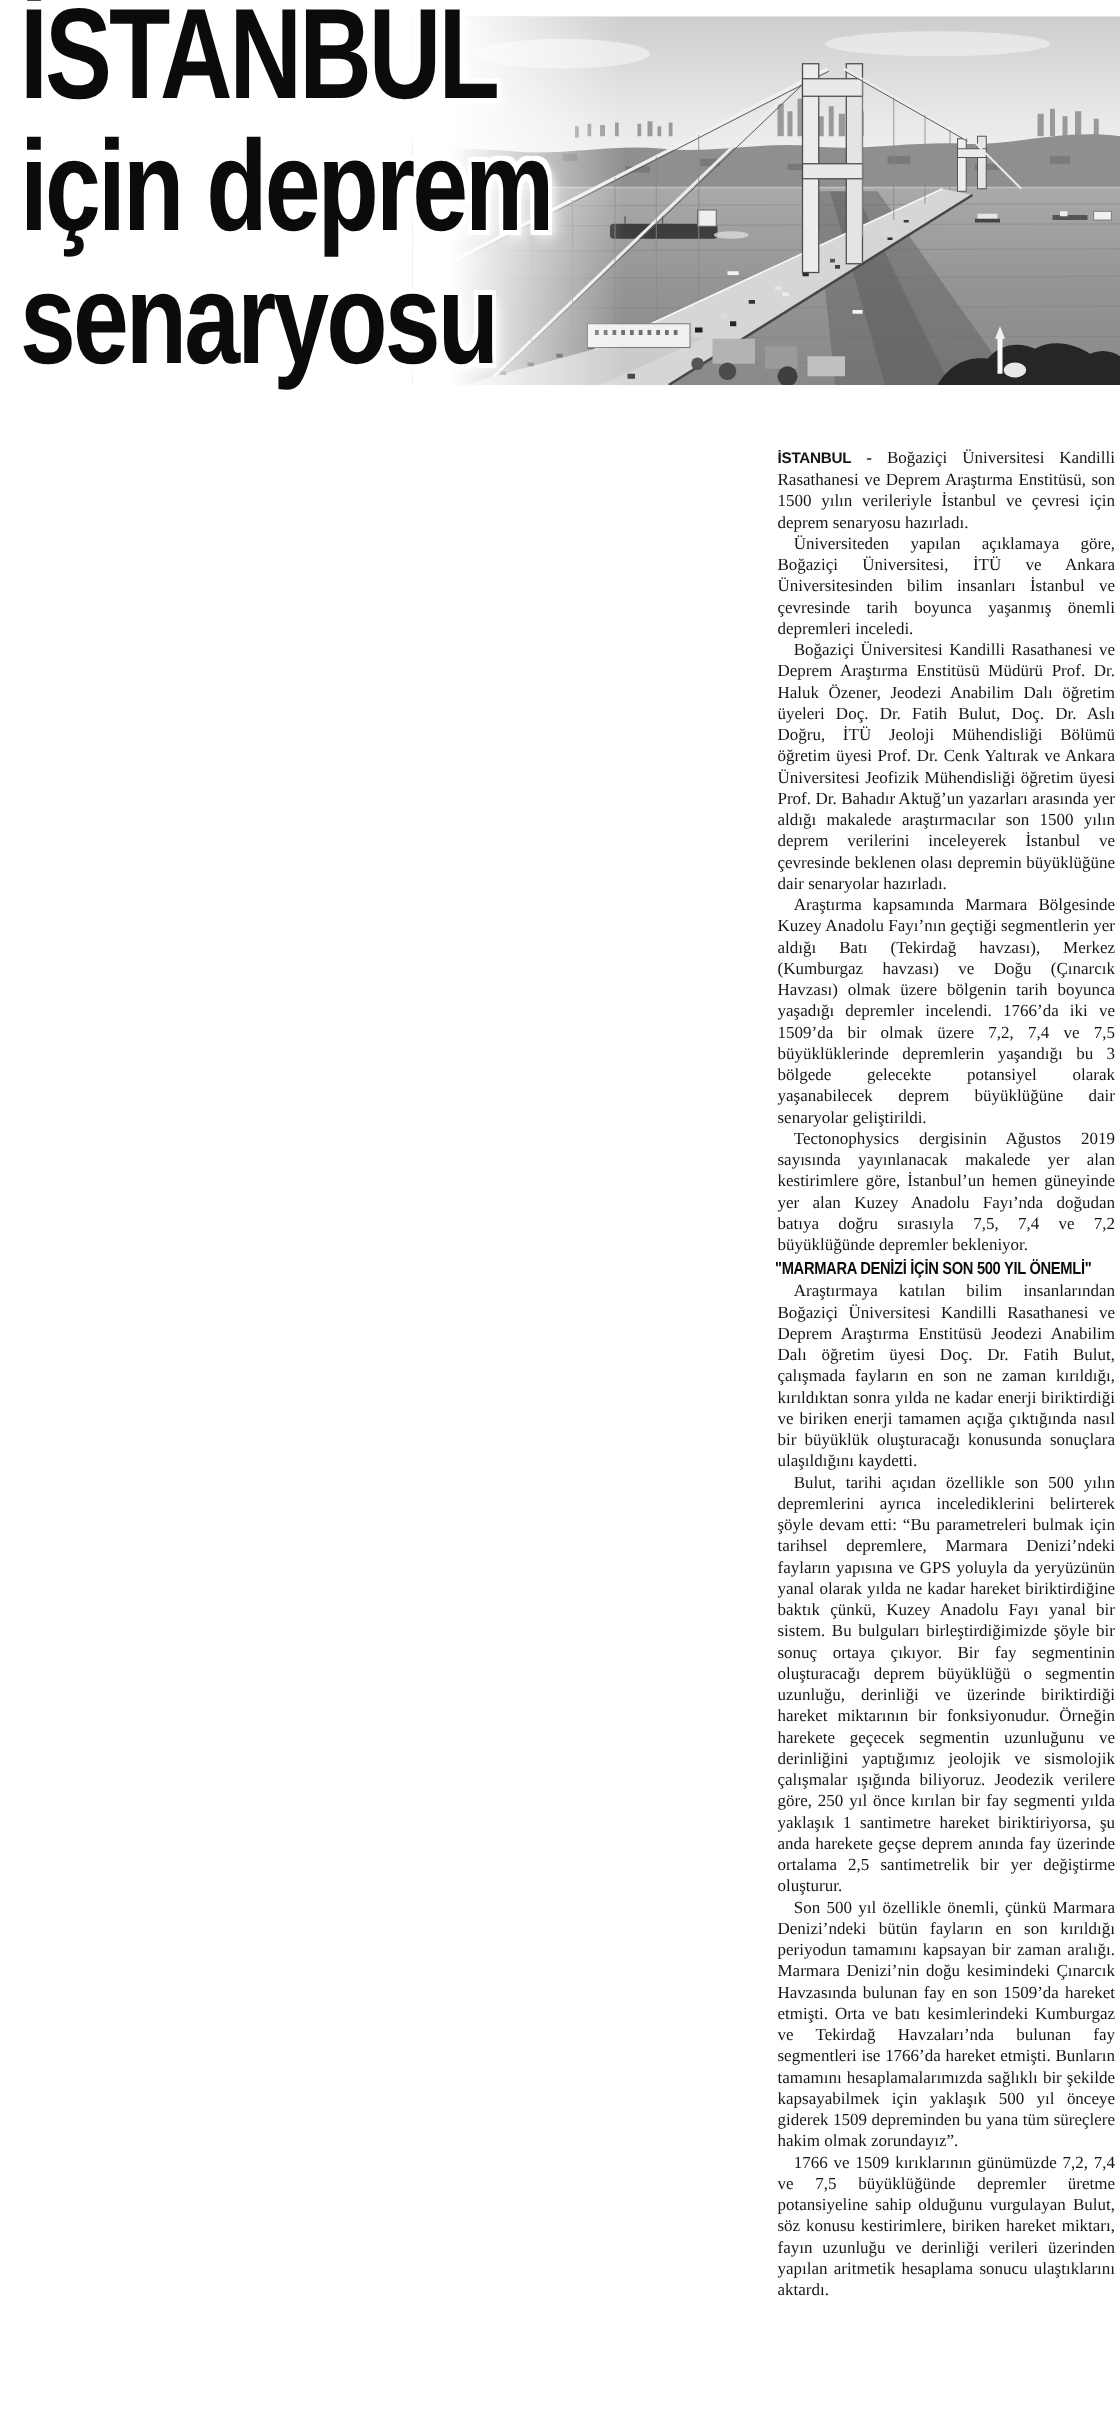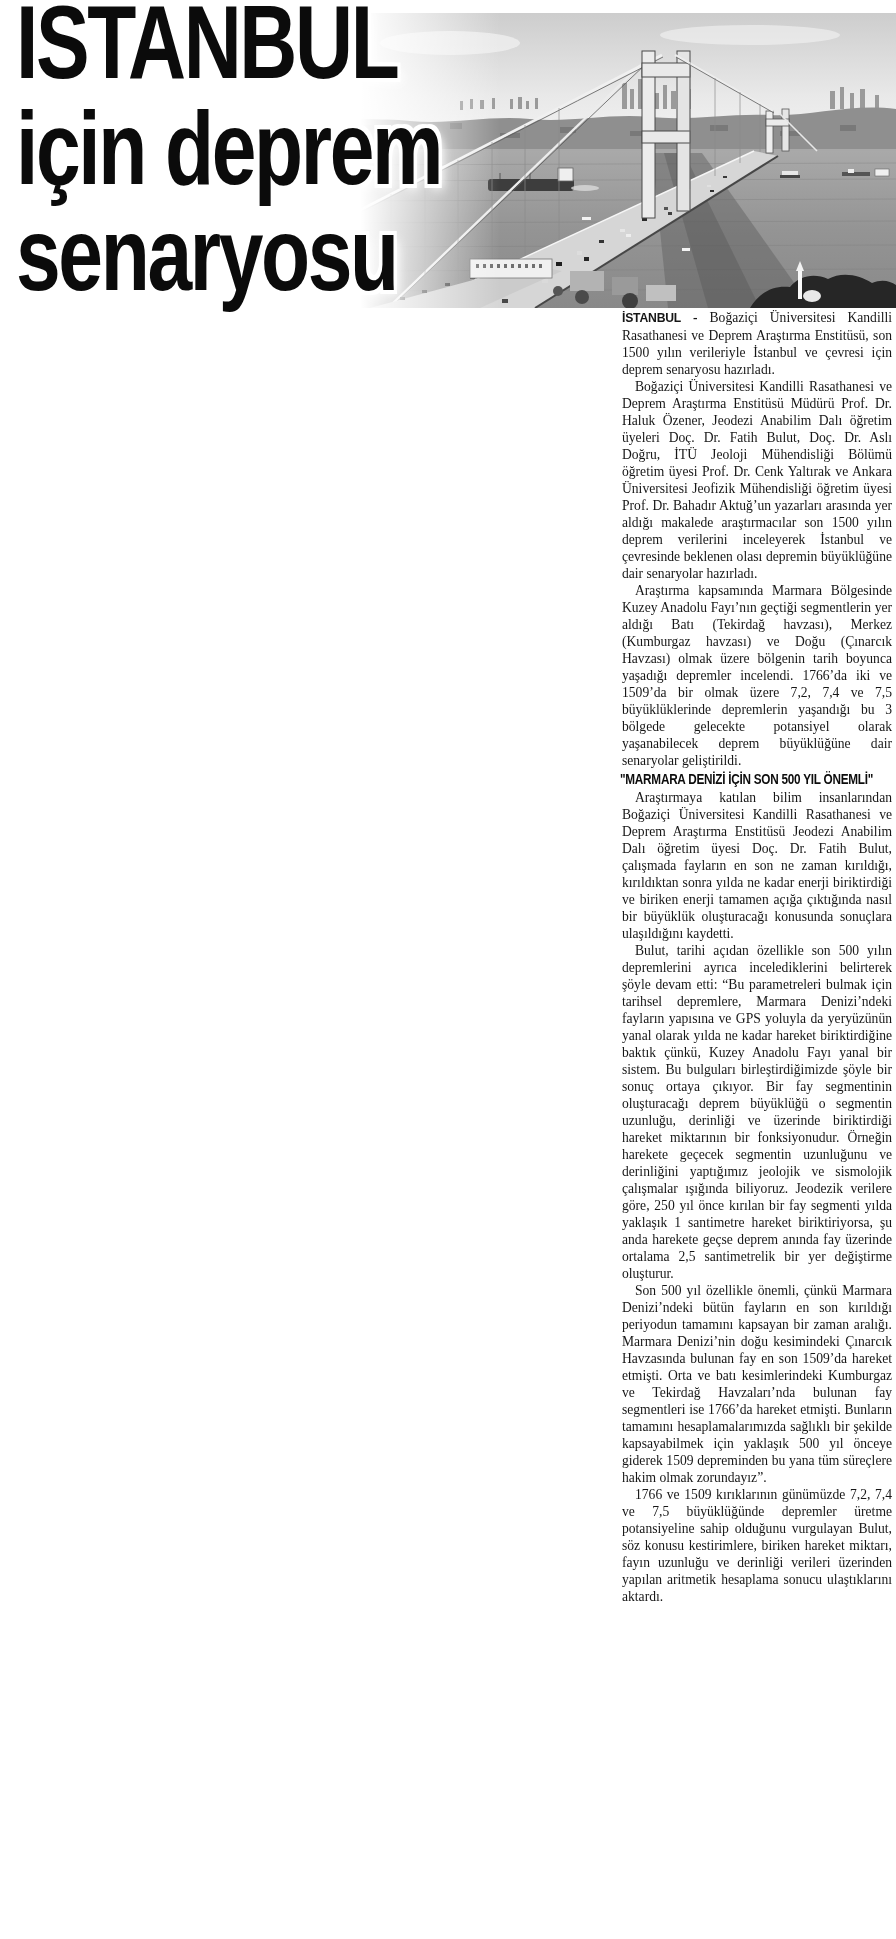--- a/index.html
+++ b/index.html
@@ -42,21 +42,21 @@
   }
   .headline span{display:block;}
 
   
   .article{
     position:absolute;left:622px;top:309px;width:270px;
     font-size:13.6px;line-height:17px;
     text-align:justify;color:#161616;
   }
   .article p{margin:0;text-indent:13px;}
-  .article p.lead{text-indent:0;}
+  .article p.lead{text-indent:0;margin-top:48px;}
   .dateline{
     font-family:"Liberation Sans", sans-serif;
     font-weight:700;font-size:12.2px;letter-spacing:-0.2px;
   }
   .sep{font-weight:700;}
   .subhead{
     margin:1px 0 0 -2px;
     font-family:"Liberation Sans", sans-serif;
     font-weight:700;font-size:14px;line-height:19px;
     letter-spacing:-0.3px;color:#0c0c0c;
@@ -270,22 +270,24 @@
   <h1 class="headline">
     <span>İSTANBUL</span>
     <span>için deprem</span>
     <span>senaryosu</span>
   </h1>
 
   <div class="article">
     <p class="lead"><strong class="dateline">İSTANBUL</strong> <span class="sep">-</span> <span>Boğaziçi Üniversitesi Kandilli Rasathanesi ve Deprem Araştırma Enstitüsü, son 1500 yılın verileriyle İstanbul ve çevresi için deprem senaryosu hazırladı.</span></p>
 
     <div>
+        <p>Üniversiteden yapılan açıklamaya göre, Boğaziçi Üniversitesi, İTÜ ve Ankara Üniversitesinden bilim insanları İstanbul ve çevresinde tarih boyunca yaşanmış önemli depremleri inceledi.</p>
         <p>Boğaziçi Üniversitesi Kandilli Rasathanesi ve Deprem Araştırma Enstitüsü Müdürü Prof. Dr. Haluk Özener, Jeodezi Anabilim Dalı öğretim üyeleri Doç. Dr. Fatih Bulut, Doç. Dr. Aslı Doğru, İTÜ Jeoloji Mühendisliği Bölümü öğretim üyesi Prof. Dr. Cenk Yaltırak ve Ankara Üniversitesi Jeofizik Mühendisliği öğretim üyesi Prof. Dr. Bahadır Aktuğ’un yazarları arasında yer aldığı makalede araştırmacılar son 1500 yılın deprem verilerini inceleyerek İstanbul ve çevresinde beklenen olası depremin büyüklüğüne dair senaryolar hazırladı.</p>
         <p>Araştırma kapsamında Marmara Bölgesinde Kuzey Anadolu Fayı’nın geçtiği segmentlerin yer aldığı Batı (Tekirdağ havzası), Merkez (Kumburgaz havzası) ve Doğu (Çınarcık Havzası) olmak üzere bölgenin tarih boyunca yaşadığı depremler incelendi. 1766’da iki ve 1509’da bir olmak üzere 7,2, 7,4 ve 7,5 büyüklüklerinde depremlerin yaşandığı bu 3 bölgede gelecekte potansiyel olarak yaşanabilecek deprem büyüklüğüne dair senaryolar geliştirildi.</p>
+        <p>Tectonophysics dergisinin Ağustos 2019 sayısında yayınlanacak makalede yer alan kestirimlere göre, İstanbul’un hemen güneyinde yer alan Kuzey Anadolu Fayı’nda doğudan batıya doğru sırasıyla 7,5, 7,4 ve 7,2 büyüklüğünde depremler bekleniyor.</p>
       </div>
 
     <h2 class="subhead">"MARMARA DENİZİ İÇİN SON 500 YIL ÖNEMLİ"</h2>
 
     <div>
         <p>Araştırmaya katılan bilim insanlarından Boğaziçi Üniversitesi Kandilli Rasathanesi ve Deprem Araştırma Enstitüsü Jeodezi Anabilim Dalı öğretim üyesi Doç. Dr. Fatih Bulut, çalışmada fayların en son ne zaman kırıldığı, kırıldıktan sonra yılda ne kadar enerji biriktirdiği ve biriken enerji tamamen açığa çıktığında nasıl bir büyüklük oluşturacağı konusunda sonuçlara ulaşıldığını kaydetti.</p>
         <p>Bulut, tarihi açıdan özellikle son 500 yılın depremlerini ayrıca incelediklerini belirterek şöyle devam etti: “Bu parametreleri bulmak için tarihsel depremlere, Marmara Denizi’ndeki fayların yapısına ve GPS yoluyla da yeryüzünün yanal olarak yılda ne kadar hareket biriktirdiğine baktık çünkü, Kuzey Anadolu Fayı yanal bir sistem. Bu bulguları birleştirdiğimizde şöyle bir sonuç ortaya çıkıyor. Bir fay segmentinin oluşturacağı deprem büyüklüğü o segmentin uzunluğu, derinliği ve üzerinde biriktirdiği hareket miktarının bir fonksiyonudur. Örneğin harekete geçecek segmentin uzunluğunu ve derinliğini yaptığımız jeolojik ve sismolojik çalışmalar ışığında biliyoruz. Jeodezik verilere göre, 250 yıl önce kırılan bir fay segmenti yılda yaklaşık 1 santimetre hareket biriktiriyorsa, şu anda harekete geçse deprem anında fay üzerinde ortalama 2,5 santimetrelik bir yer değiştirme oluşturur.</p>
         <p>Son 500 yıl özellikle önemli, çünkü Marmara Denizi’ndeki bütün fayların en son kırıldığı periyodun tamamını kapsayan bir zaman aralığı. Marmara Denizi’nin doğu kesimindeki Çınarcık Havzasında bulunan fay en son 1509’da hareket etmişti. Orta ve batı kesimlerindeki Kumburgaz ve Tekirdağ Havzaları’nda bulunan fay segmentleri ise 1766’da hareket etmişti. Bunların tamamını hesaplamalarımızda sağlıklı bir şekilde kapsayabilmek için yaklaşık 500 yıl önceye giderek 1509 depreminden bu yana tüm süreçlere hakim olmak zorundayız”.</p>
         <p>1766 ve 1509 kırıklarının günümüzde 7,2, 7,4 ve 7,5 büyüklüğünde depremler üretme potansiyeline sahip olduğunu vurgulayan Bulut, söz konusu kestirimlere, biriken hareket miktarı, fayın uzunluğu ve derinliği verileri üzerinden yapılan aritmetik hesaplama sonucu ulaştıklarını aktardı.</p>
       </div>

